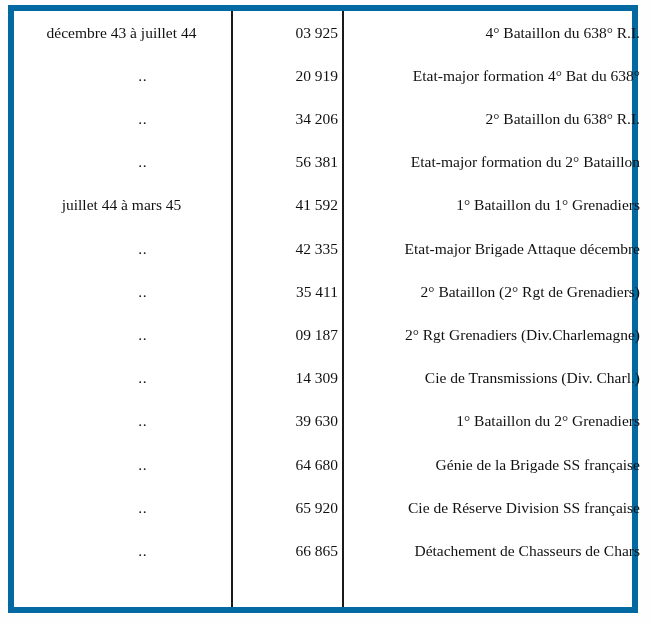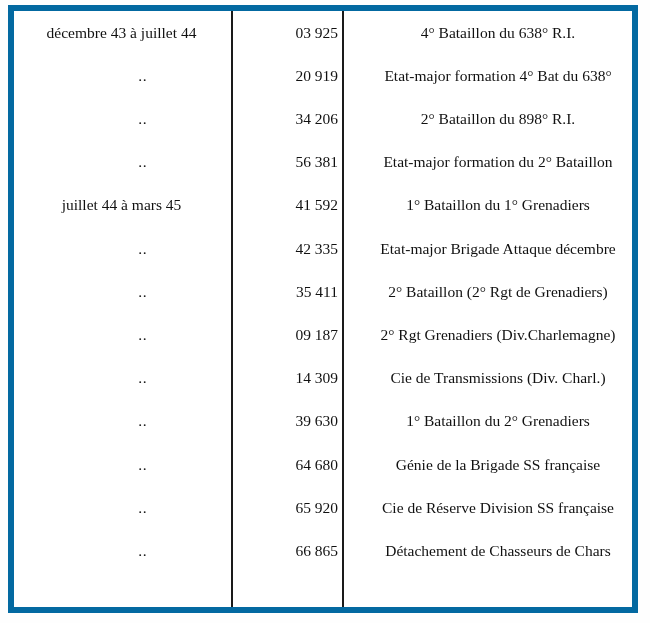--- a/index.html
+++ b/index.html
@@ -75,21 +75,21 @@
   td.period.ditto {
     text-align: right;
     padding-right: 86px;
     letter-spacing: 0.5px;
   }
   td.number {
     text-align: right;
     padding-right: 6px;
   }
   td.unit {
-    text-align: center;
+    text-align: right;
     padding-left: 12px;
   }
 
   
   #table-frame, td {
     text-rendering: optimizeLegibility;
   }
 </style>
 </head>
 <body>
@@ -113,21 +113,21 @@
             <td class="unit">4° Bataillon du 638° R.I.</td>
           </tr>
           <tr>
             <td class="period ditto">..</td>
             <td class="number">20 919</td>
             <td class="unit">Etat-major formation 4° Bat du 638°</td>
           </tr>
           <tr>
             <td class="period ditto">..</td>
             <td class="number">34 206</td>
-            <td class="unit">2° Bataillon du 898° R.I.</td>
+            <td class="unit">2° Bataillon du 638° R.I.</td>
           </tr>
           <tr>
             <td class="period ditto">..</td>
             <td class="number">56 381</td>
             <td class="unit">Etat-major formation du 2° Bataillon</td>
           </tr>
           <tr>
             <td class="period">juillet 44  à  mars 45</td>
             <td class="number">41 592</td>
             <td class="unit">1° Bataillon du 1° Grenadiers</td>

